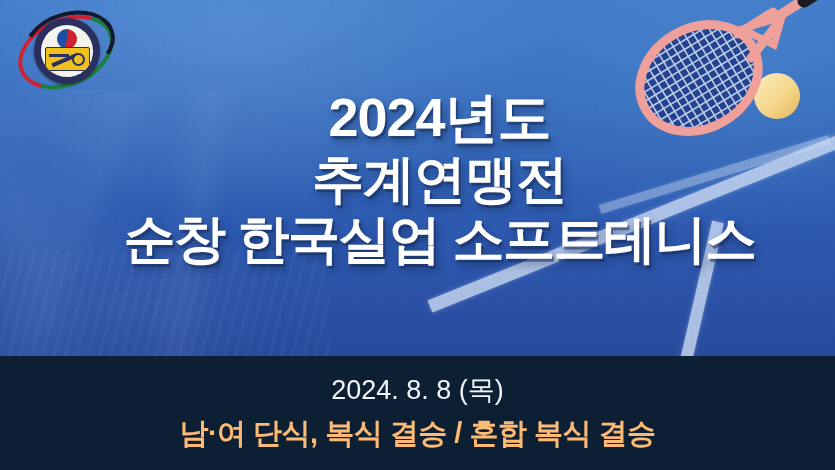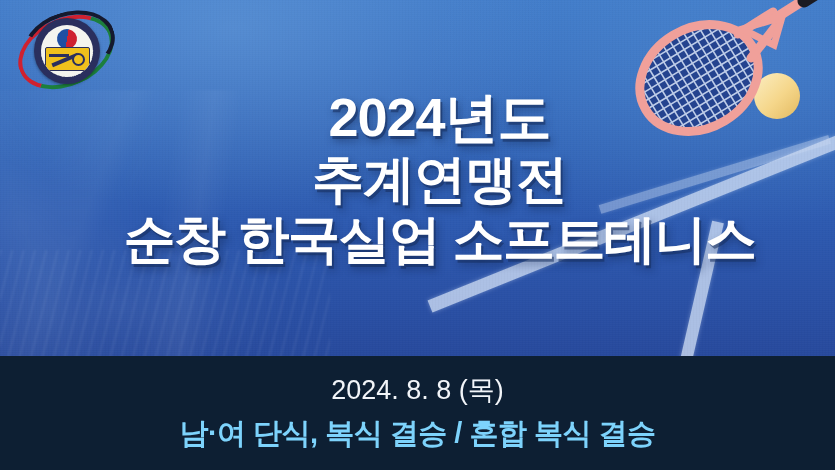--- a/index.html
+++ b/index.html
@@ -198,21 +198,21 @@
     align-items:center; justify-content:center;
     gap:6px;
   }
   .f-date {
     color:#f2f5f9;
     font-size:27px;
     font-weight:400;
     letter-spacing:0px;
   }
   .f-events {
-    color:#7dd3fc;
+    color:#fdba74;
     font-size:29px;
     font-weight:700;
     letter-spacing:-0.5px;
   }
 </style>
 </head>
 <body>
 
 <div class="poster">
 

